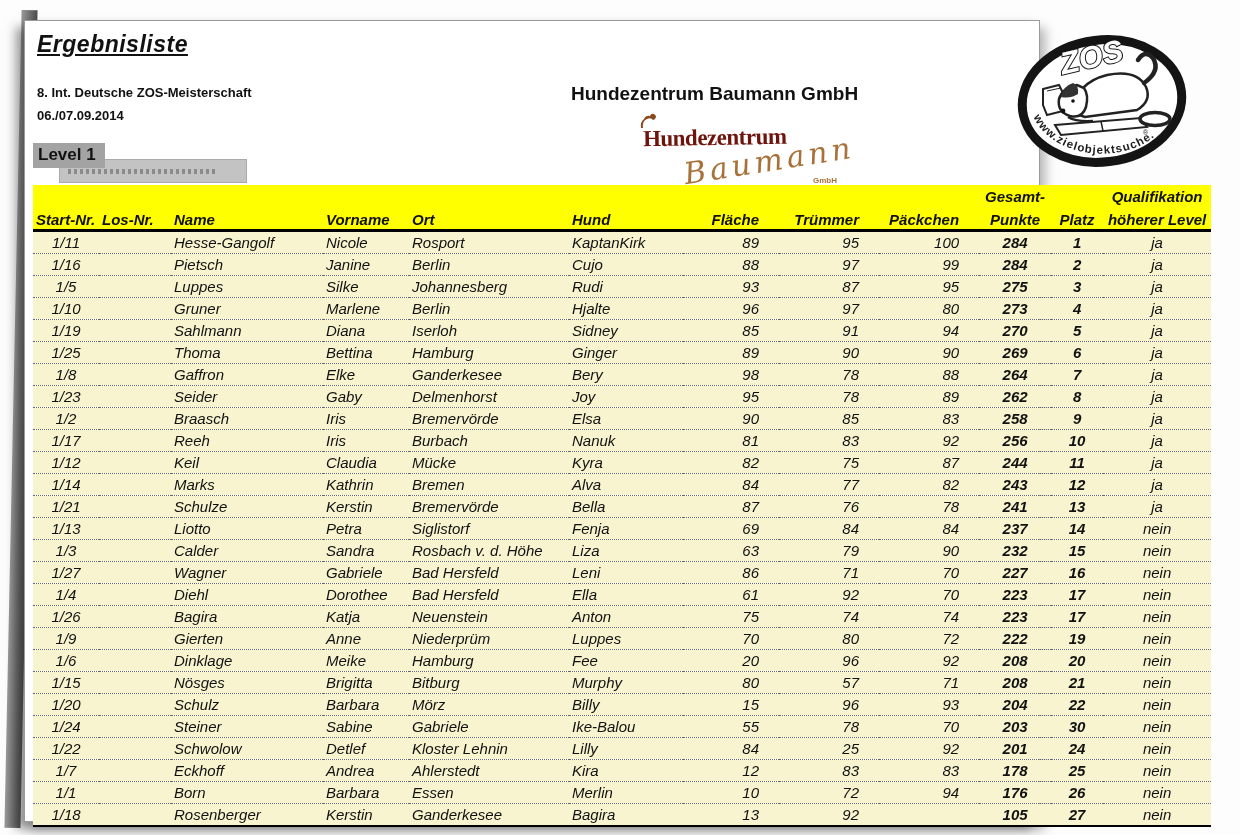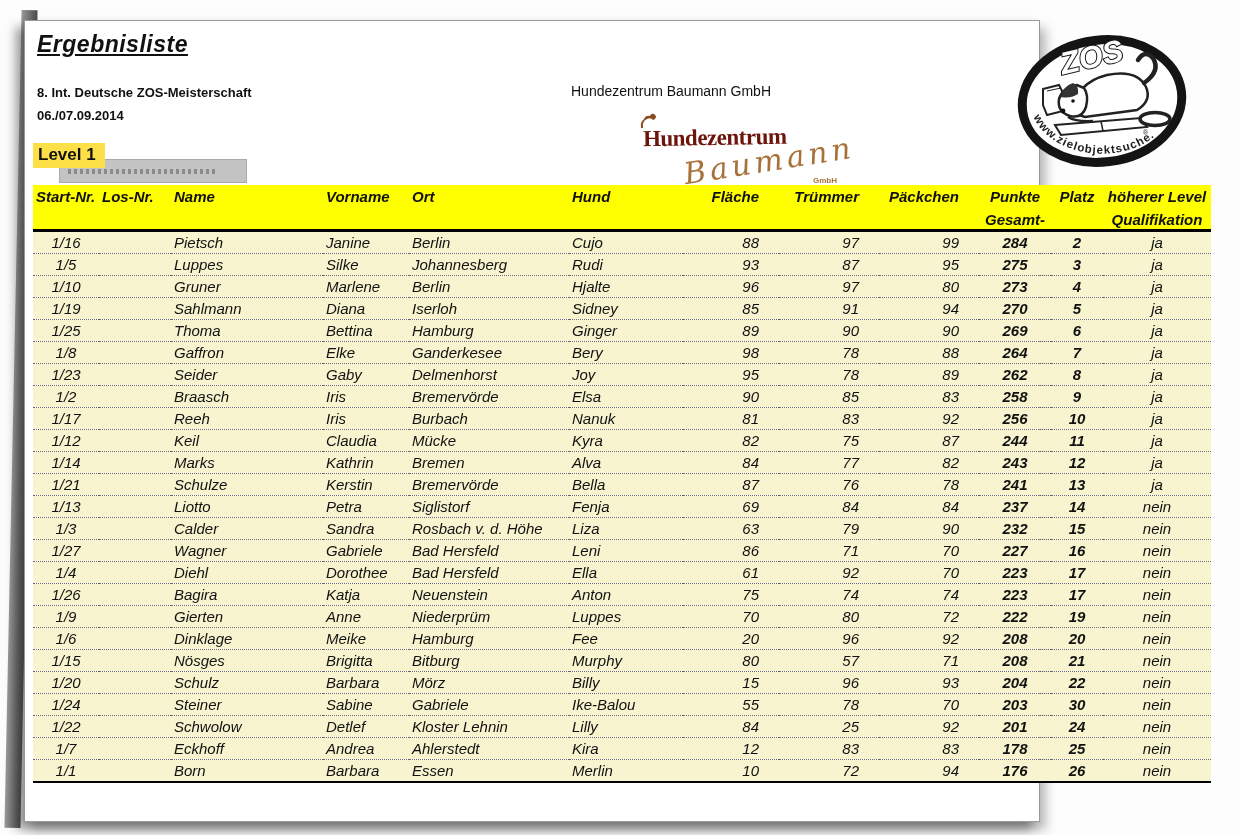--- a/index.html
+++ b/index.html
@@ -9,41 +9,41 @@
   .edge-band { position:absolute; left:13px; top:10px; width:16px; height:818px;
                background:linear-gradient(to right,#9a9a9a,#4a4a4a); transform:rotate(1.2deg); z-index:0; }
   .page { position:absolute; left:24px; top:20px; width:1016px; height:802px; background:#fff;
           border:1px solid #9a9a9a; z-index:1;
           box-shadow:-8px 7px 10px rgba(50,50,50,.5), 6px 8px 10px rgba(70,70,70,.35); }
 
   
   .title { position:absolute; left:12px; top:10px; font-size:23px; font-weight:bold; font-style:italic;
            text-decoration:underline; letter-spacing:.5px; }
   .event-block { position:absolute; left:12px; top:60px; font-size:13px; font-weight:bold; line-height:23px; }
-  .organizer { position:absolute; left:546px; top:62px; font-size:14px; font-weight:normal;text-align:center; }
+  .organizer { position:absolute; left:546px; top:62px; font-size:19px; font-weight:bold;text-align:center; }
 
   
   .hz-logo { position:absolute; left:592px; top:92px; width:230px; height:70px; }
   .hz-word { position:absolute; left:26px; top:12px; font-size:23px; font-weight:bold; color:#6d140d;
              font-family:"Liberation Serif", serif; letter-spacing:-0.5px; transform:rotate(-1deg); }
   .hz-script { position:absolute; left:66px; top:30px; font-size:30px; font-style:italic; color:#a8713a;
                font-family:"DejaVu Serif", serif; transform:rotate(-9deg); letter-spacing:4px; }
   .hz-gmbh { position:absolute; left:196px; top:63px; font-size:8px; color:#a8713a; font-weight:bold; }
   .hz-dog-icon { position:absolute; left:22px; top:0; }
 
   
   .zos-logo { position:absolute; left:988px; top:6px; }
 
   
   .level-group { position:absolute; left:8px; top:122px; width:240px; height:44px; }
   .level-shadowbox { position:absolute; left:26px; top:16px; width:188px; height:24px; background:#c3c3c3;
                      border:1px solid #aaa; }
   .level-shadowbox .smudge { position:absolute; left:8px; top:9px; width:150px; height:5px;
         background:repeating-linear-gradient(to right,#8a8a8a 0 3px,#c3c3c3 3px 6px); }
-  .level-tab { position:absolute; left:0; top:0; background:#fde047; font-size:17px; font-weight:bold;
+  .level-tab { position:absolute; left:0; top:0; background:#a3a3a3; font-size:17px; font-weight:bold;
                padding:2px 9px 3px 5px; }
 
   
   .results { position:absolute; left:8px; top:164px; border-collapse:collapse; table-layout:fixed;
              width:1178px; font-size:15px; }
   .results th { background:#ffff00; font-weight:bold; font-style:italic; font-size:15px;
                 padding:1px 3px; white-space:nowrap; overflow:hidden; }
   .results thead tr:first-child th { height:22px; }
   .results thead tr:last-child th { height:23px; border-bottom:3px solid #000; vertical-align:bottom; }
   .results td { height:21px; padding:0 3px; border-bottom:1px dotted #666; white-space:nowrap; overflow:hidden; }
@@ -123,41 +123,55 @@
           <col style="width:114px">
           <col style="width:96px">
           <col style="width:100px">
         <col style="width:100px">
           <col style="width:72px">
           <col style="width:52px">
           <col style="width:108px">
       </colgroup>
       <thead>
         <tr>
+          <th colspan="9"></th>
+          <th class="ac">Gesamt-</th>
+          <th></th>
+          <th class="ac">Qualifikation</th>
+        </tr>
+        <tr>
           <th class="al h-start">Start-Nr.</th>
           <th class="al">Los-Nr.</th>
           <th class="al">Name</th>
           <th class="al">Vorname</th>
           <th class="al">Ort</th>
           <th class="al">Hund</th>
           <th class="num">Fläche</th>
           <th class="num">Trümmer</th>
           <th class="num">Päckchen</th>
           <th class="ac">Punkte</th>
           <th class="ac">Platz</th>
           <th class="ac">höherer Level</th>
         </tr>
-        <tr>
-          <th colspan="9"></th>
-          <th class="ac">Gesamt-</th>
-          <th></th>
-          <th class="ac">Qualifikation</th>
-        </tr>
       </thead>
       <tbody>
+          <tr>
+    <td class="ac">1/11</td>
+    <td class="ac"></td>
+    <td class="al">Hesse-Gangolf</td>
+    <td class="al">Nicole</td>
+    <td class="al">Rosport</td>
+    <td class="al">KaptanKirk</td>
+    <td class="num">89</td>
+    <td class="num">95</td>
+    <td class="num">100</td>
+    <td class="gray gbold">284</td>
+    <td class="gray gbold">1</td>
+    <td class="gray">ja</td>
+  </tr>
           <tr>
     <td class="ac">1/16</td>
     <td class="ac"></td>
     <td class="al">Pietsch</td>
     <td class="al">Janine</td>
     <td class="al">Berlin</td>
     <td class="al">Cujo</td>
     <td class="num">88</td>
     <td class="num">97</td>
     <td class="num">99</td>
@@ -494,17 +508,31 @@
     <td class="al">Barbara</td>
     <td class="al">Essen</td>
     <td class="al">Merlin</td>
     <td class="num">10</td>
     <td class="num">72</td>
     <td class="num">94</td>
     <td class="gray gbold">176</td>
     <td class="gray gbold">26</td>
     <td class="gray">nein</td>
   </tr>
+          <tr>
+    <td class="ac">1/18</td>
+    <td class="ac"></td>
+    <td class="al">Rosenberger</td>
+    <td class="al">Kerstin</td>
+    <td class="al">Ganderkesee</td>
+    <td class="al">Bagira</td>
+    <td class="num">13</td>
+    <td class="num">92</td>
+    <td class="num"></td>
+    <td class="gray gbold">105</td>
+    <td class="gray gbold">27</td>
+    <td class="gray">nein</td>
+  </tr>
         </tbody>
     </table>
 
   </div>
 </div>
 
 </body></html>

